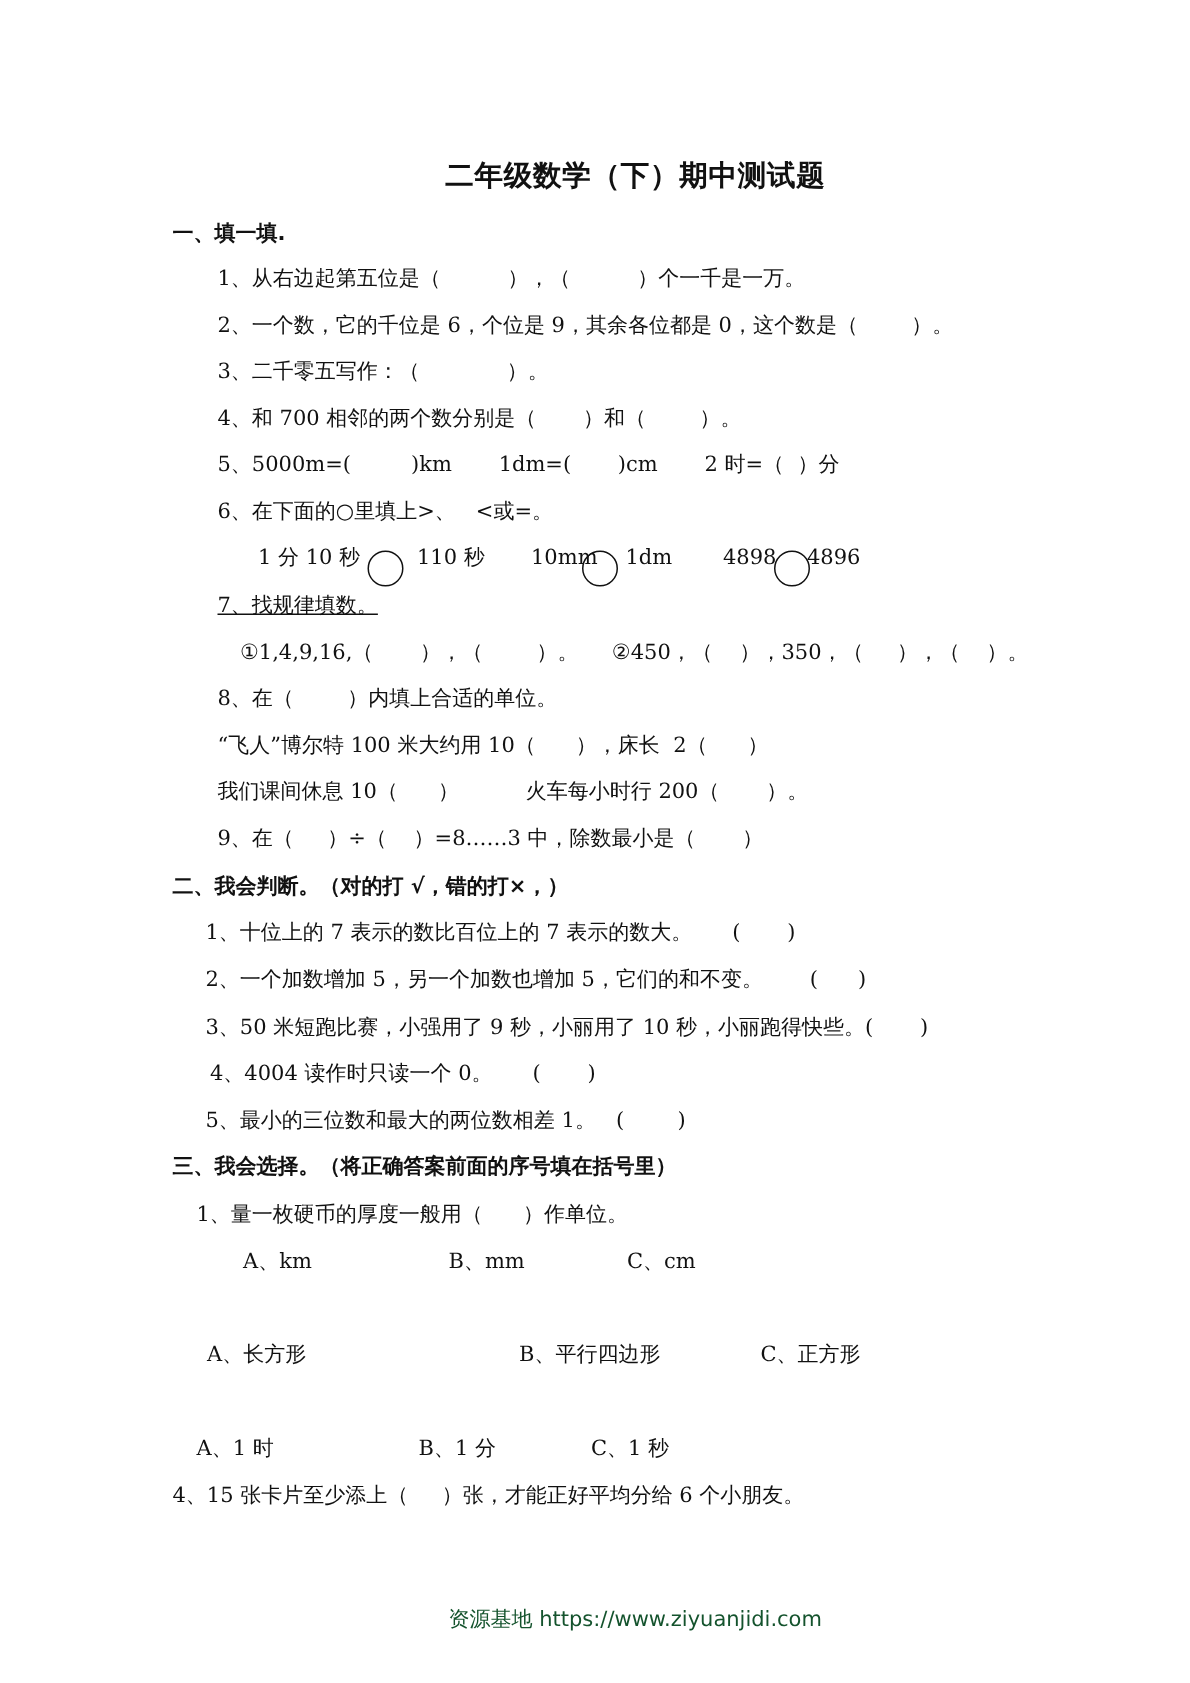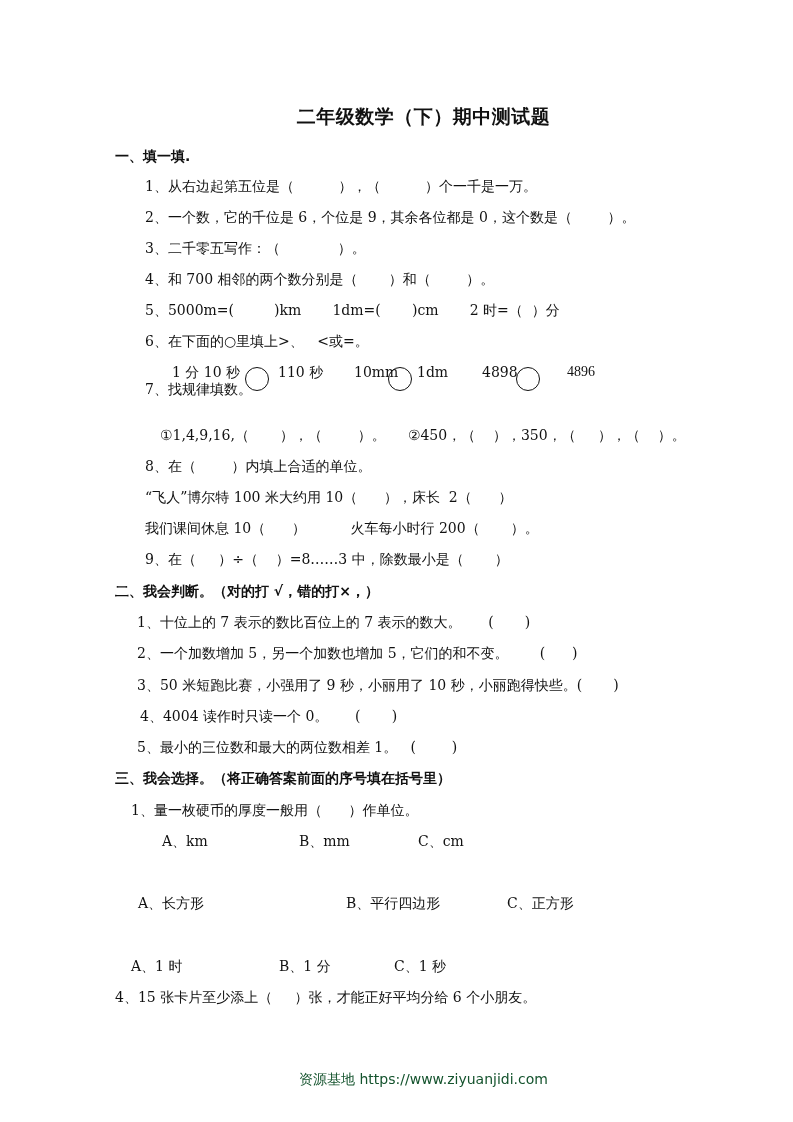--- a/index.html
+++ b/index.html
@@ -35,24 +35,24 @@
     <span class="seg" style="left:145px; top:363px;">1 分 10 秒</span>
     <span class="circle" style="left:218px; top:367px;"></span>
     <span class="seg" style="left:251px; top:363px;">110 秒</span>
 
     <span class="seg" style="left:327px; top:363px;">10mm</span>
     <span class="circle" style="left:361px; top:367px;"></span>
     <span class="seg" style="left:390px; top:363px;">1dm</span>
 
     <span class="seg" style="left:455px; top:363px;">4898</span>
     <span class="circle" style="left:489px; top:367px;"></span>
-    <span class="seg" style="left:540px; top:363px;font-family:Liberation Serif, serif;">4896</span>
+    <span class="seg" style="left:511px; top:363px;">4896</span>
   </div>
 
-  <div class="line" style="left:118px; top:380px;">7、找规律填数。</div>
+  <div class="line" style="left:118px; top:395px;text-decoration:underline;">7、找规律填数。</div>
   <div class="line" style="left:133px; top:426px;">①1,4,9,16,（       ），（        ）。     ②450，（    ），350，（     ），（    ）。</div>
   <div class="line" style="left:118px; top:457px;">8、在（        ）内填上合适的单位。</div>
   <div class="line" style="left:118px; top:488px;">“飞人”博尔特 100 米大约用 10（      ），床长  2（      ）</div>
   <div class="line" style="left:118px; top:519px;">我们课间休息 10（      ）          火车每小时行 200（       ）。</div>
   <div class="line" style="left:118px; top:550px;">9、在（     ）÷（    ）=8……3 中，除数最小是（       ）</div>
 
   <div class="line section" style="left:88px; top:582px;">二、我会判断。（对的打 √，错的打×，）</div>
   <div class="line" style="left:110px; top:613px;">1、十位上的 7 表示的数比百位上的 7 表示的数大。      (       )</div>
   <div class="line" style="left:110px; top:644px;">2、一个加数增加 5，另一个加数也增加 5，它们的和不变。       (      )</div>
   <div class="line" style="left:110px; top:676px;">3、50 米短跑比赛，小强用了 9 秒，小丽用了 10 秒，小丽跑得快些。(       )</div>

